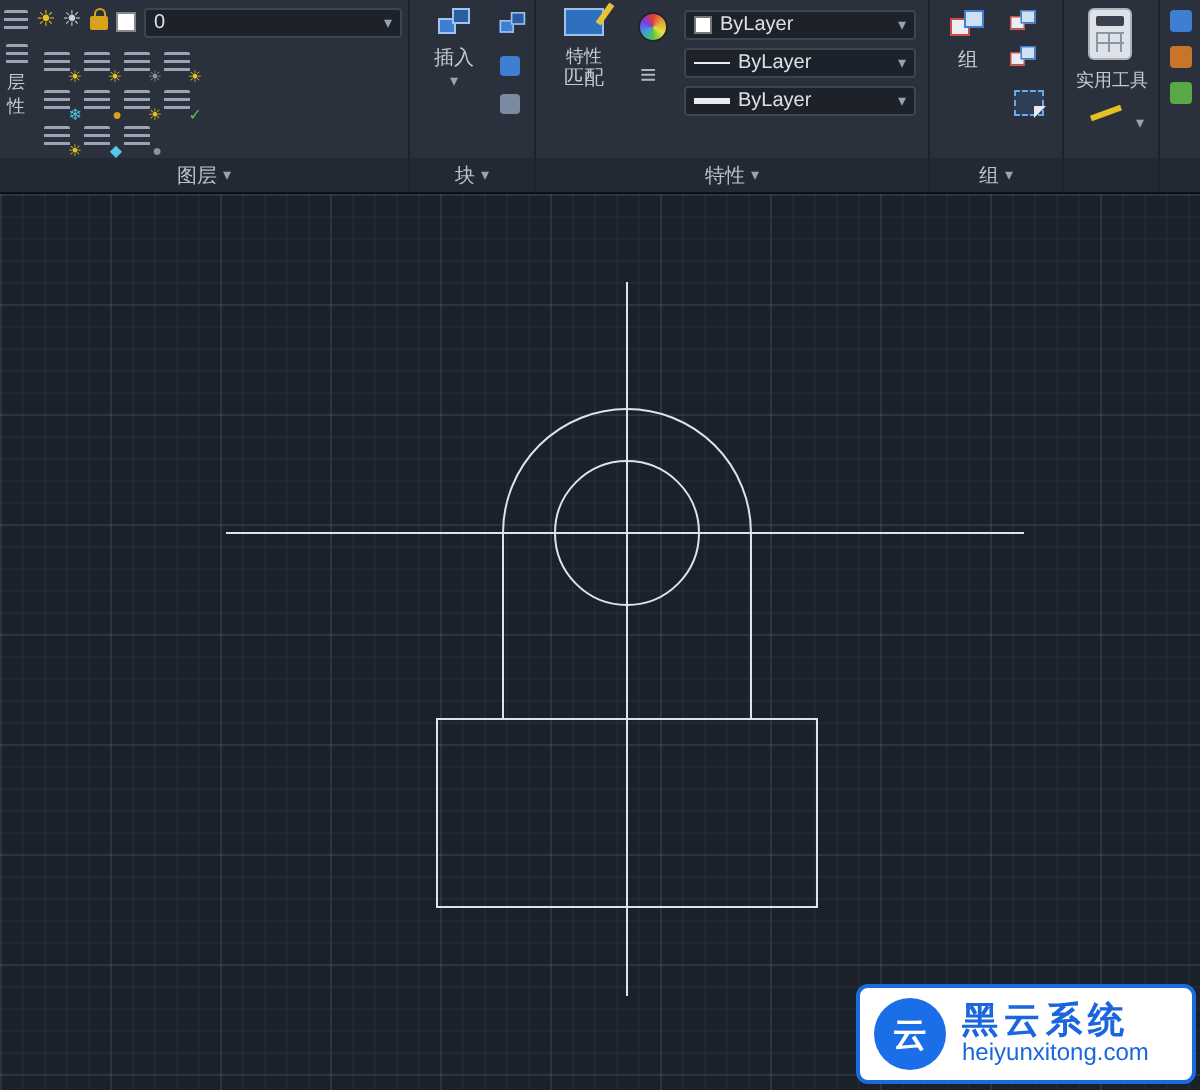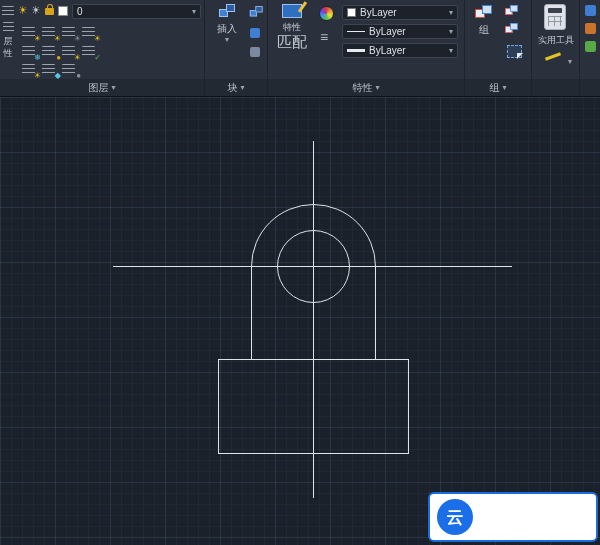--- a/index.html
+++ b/index.html
@@ -143,21 +143,21 @@
       <span>块</span>
       <span class="caret">▾</span>
     </div>
   </div>
 
   <div class="panel" style="width:197px">
     <div class="panel-body">
       <div class="mini icon-btn" style="left:4px;top:4px;width:40px;text-align:center">
         <span class="match-ico"></span>
         <div class="btn-label" style="font-size:9px">特性</div>
-        <div class="btn-label" style="font-size:15px">匹配</div>
+        <div class="btn-label" style="font-size:10px">匹配</div>
       </div>
       <span class="mini icon-btn" style="left:51px;top:6px">
           <span class="wheel"></span>
         </span>
       <span class="mini icon-btn equiv" style="left:52px;top:30px">≡</span>
 
       <div class="dd" style="left:74px;top:5px;width:116px">
         <span class="swatch"></span>
         <span>ByLayer</span>
         <span class="caret">▾</span>
@@ -238,13 +238,17 @@
       <circle cx="313.5" cy="169.5" r="36"></circle>
       <rect x="218.5" y="262.5" width="190" height="94"></rect>
     </g>
   </svg>
 </div>
 
 <div class="wm">
   <div class="wm-logo">
     <span>云</span>
   </div>
+  <div class="wm-text">
+    <span class="wm-title">黑云系统</span>
+    <span class="wm-url">heiyunxitong.com</span>
+  </div>
 </div>
 
 </body></html>

